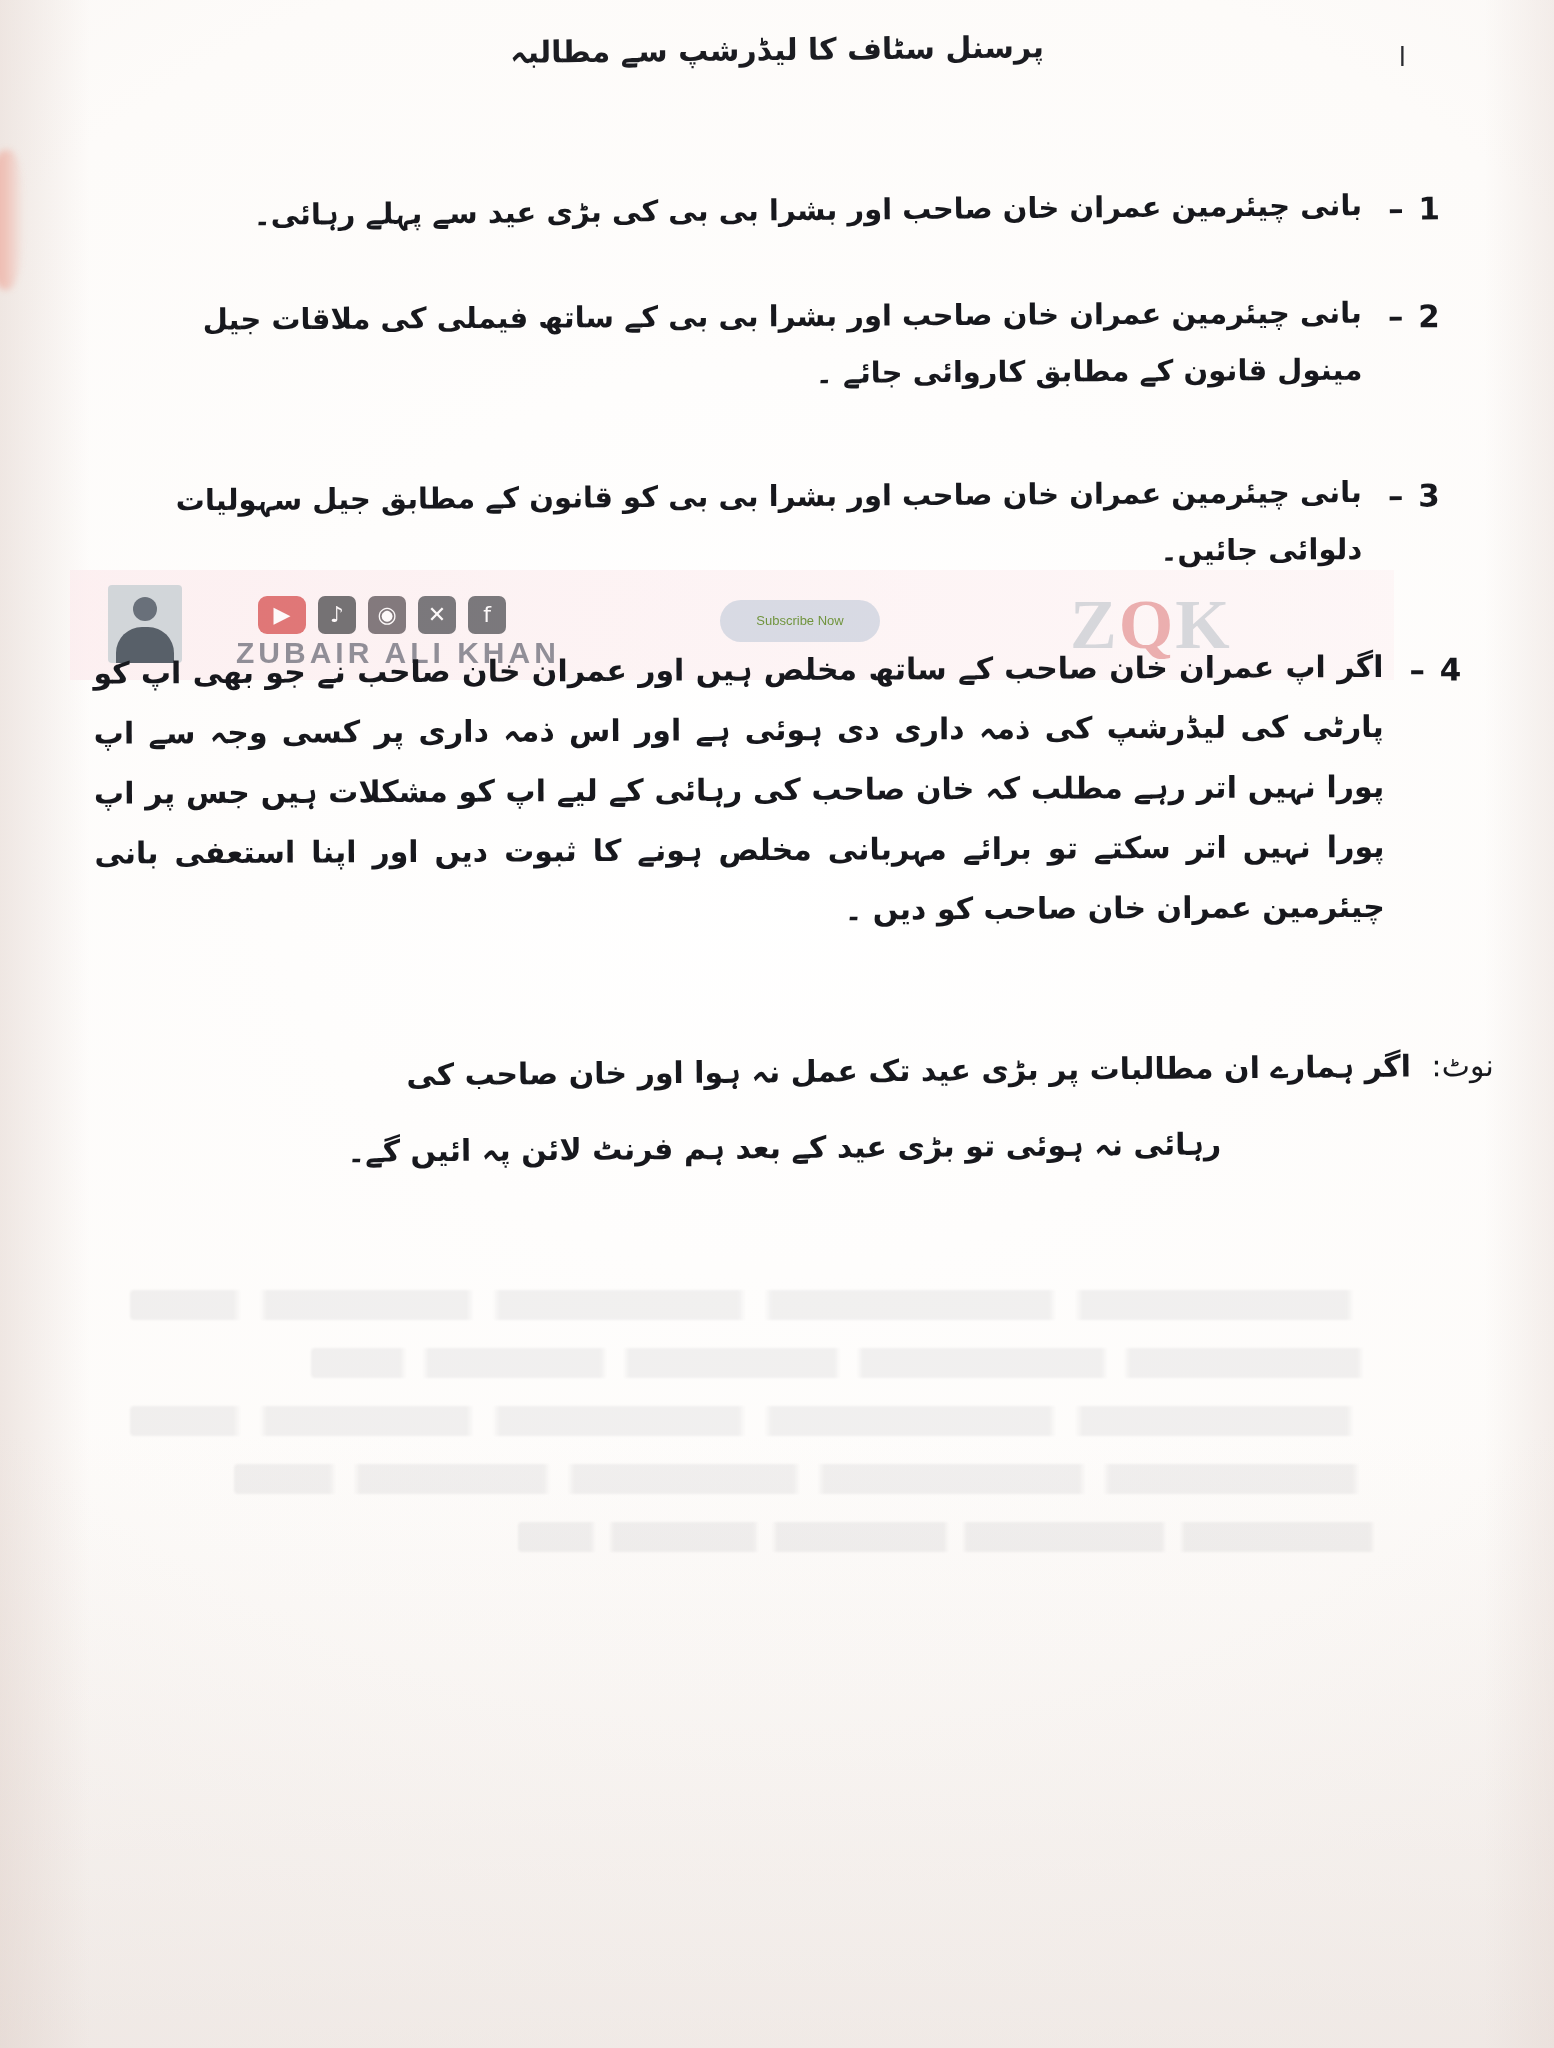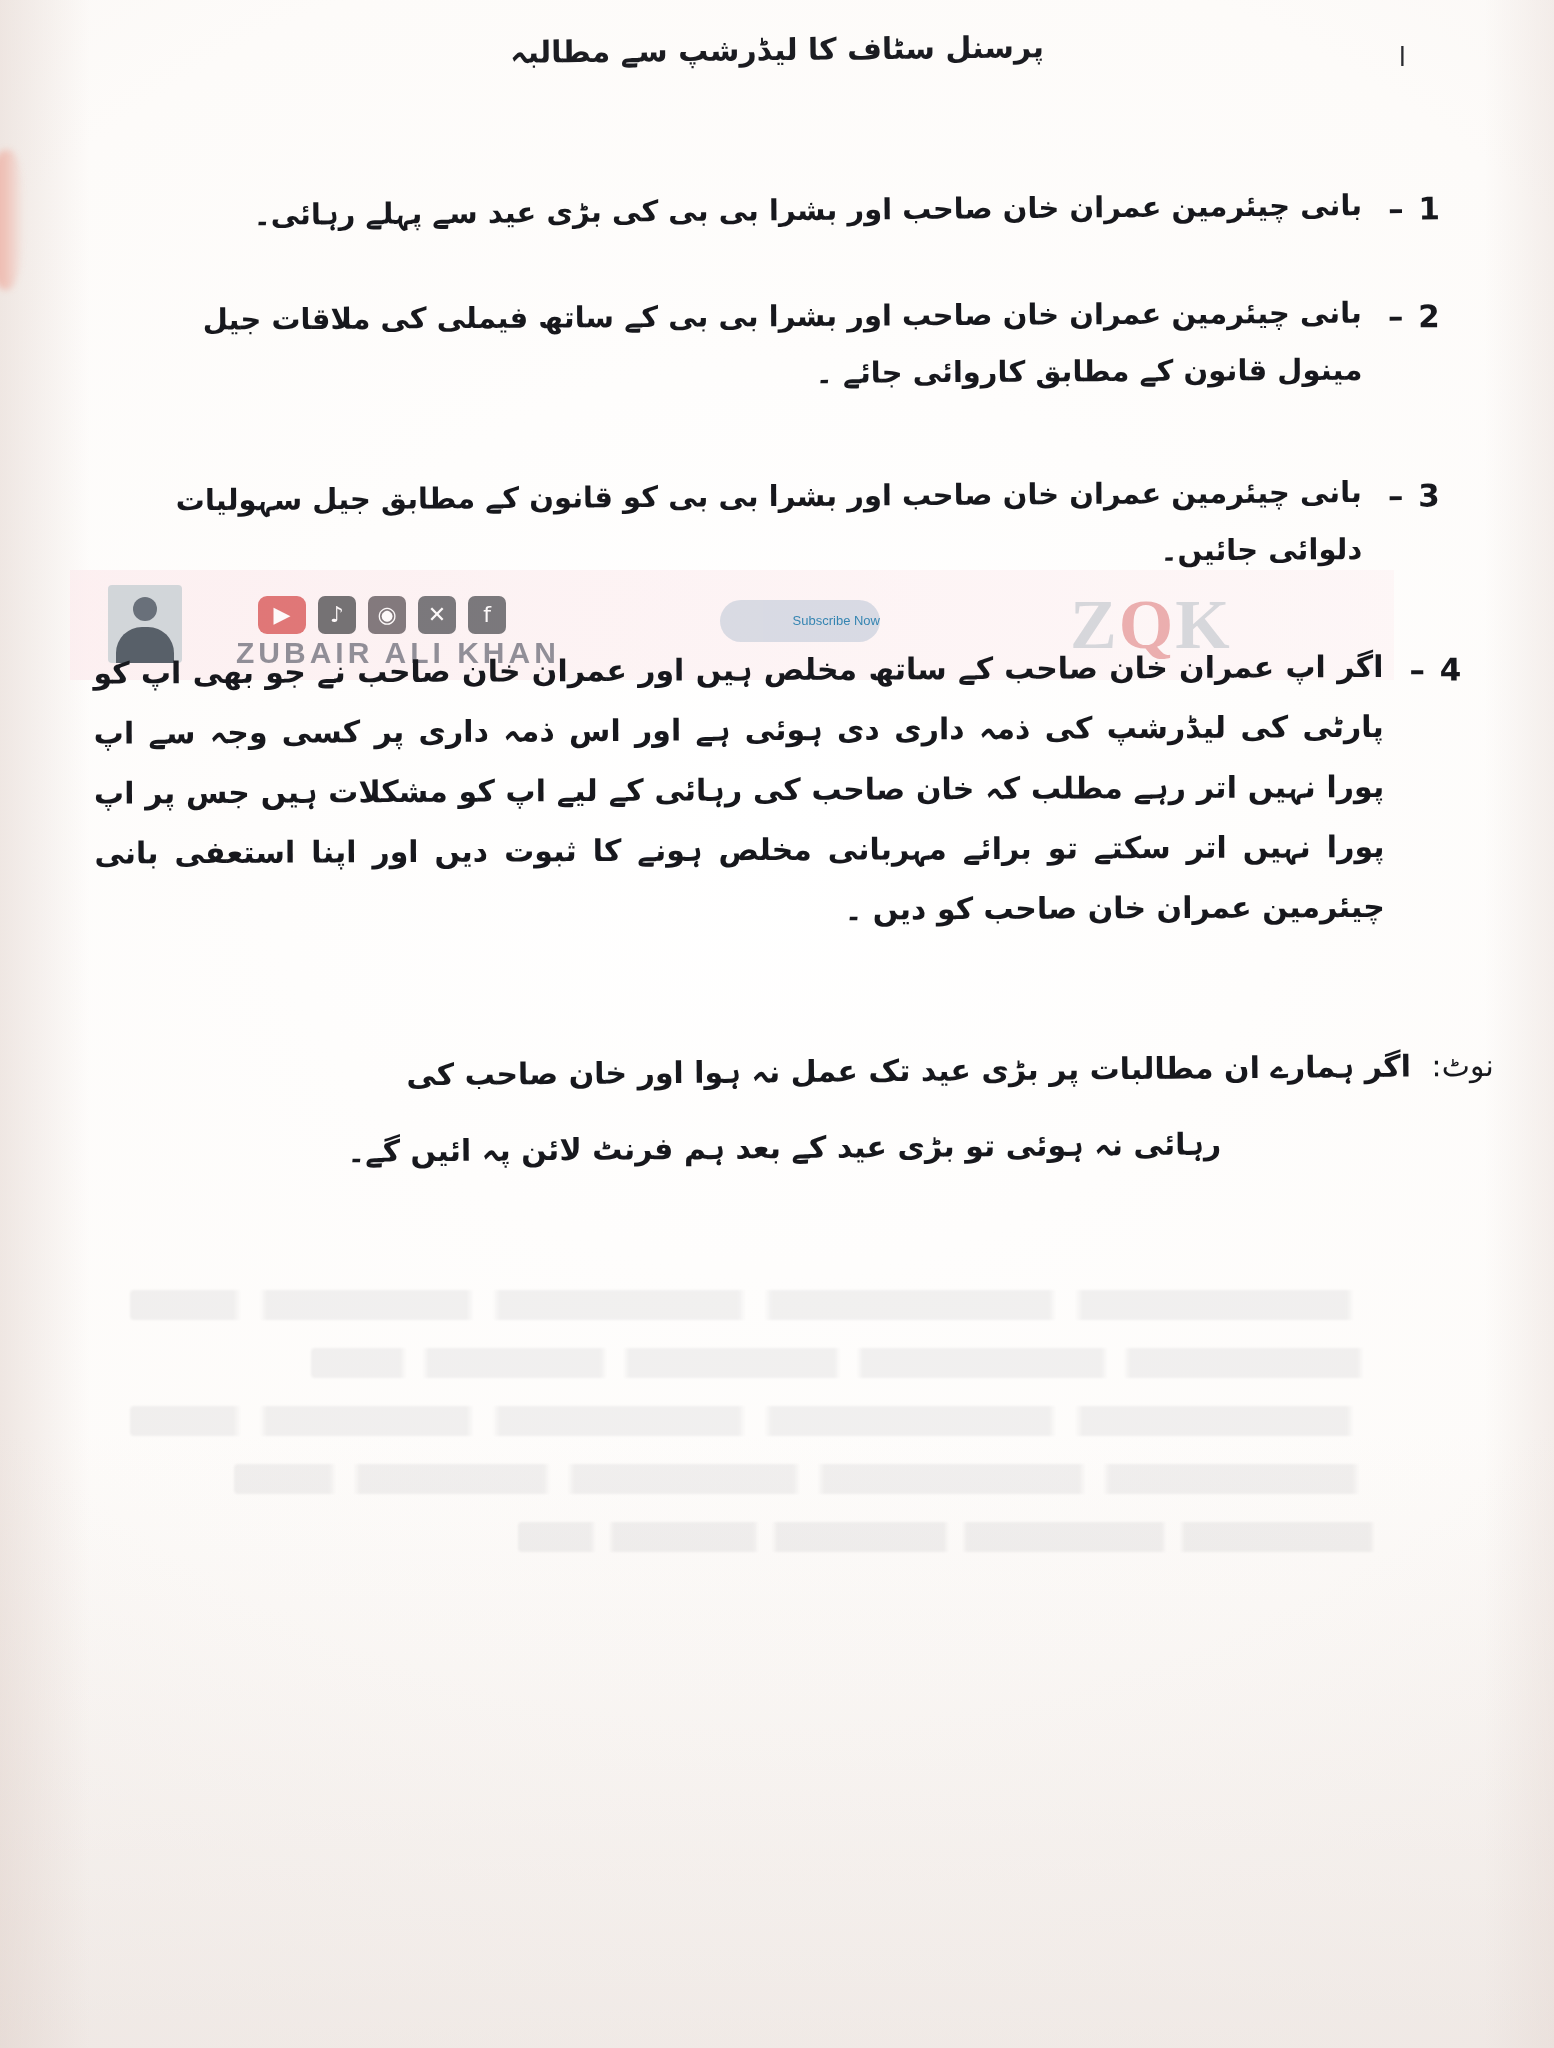--- a/index.html
+++ b/index.html
@@ -212,24 +212,24 @@
   }
 
   .wm-pill {
     position: absolute;
     left: 720px;
     top: 600px;
     width: 160px;
     height: 42px;
     border-radius: 21px;
     background: rgba(170,186,205,.55);
-    color: #0369a1;
+    color: #4d7c0f;
     font-size: 13px;
     line-height: 42px;
-    text-align: right;
+    text-align: center;
     font-family: "Liberation Sans", sans-serif;
     direction: ltr;
     opacity: .8;
   }
 
   .wm-zqk {
     position: absolute;
     left: 1070px;
     top: 585px;
     font-size: 70px;

